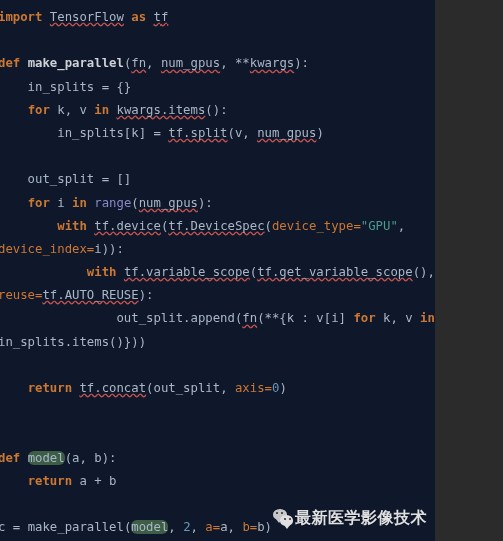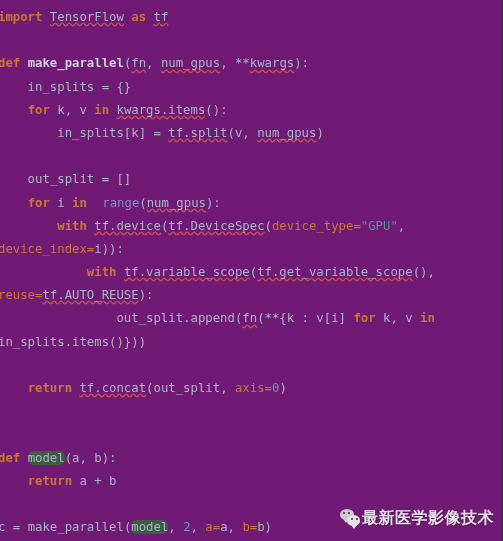--- a/index.html
+++ b/index.html
@@ -9,23 +9,23 @@
   }
   body {
     width: 503px;
     height: 541px;
     overflow: hidden;
     font-family: "DejaVu Sans Mono", "Liberation Mono", monospace;
   }
 
   #editor {
     position: relative;
-    width: 502px;
+    width: 435px;
     height: 541px;
-    background: #701a75;
+    background: #0f172a;
     box-sizing: border-box;
     padding: 6px 0 0 0;
     overflow: hidden;
   }
 
   .code {
     margin: 0;
     padding: 0;
     font-family: "DejaVu Sans Mono", "Liberation Mono", monospace;
     font-size: 12.3px;
@@ -39,21 +39,21 @@
     height: 23.2px;
     white-space: pre;
     padding-left: 0px;
     margin-left: -2px;
   }
 
   
   .kw      { color: #cc7832; font-weight: bold; }   
   .fname   { color: #cfd2d6; font-weight: bold; }   
   .plain   { color: #a9b7c6; }
-  .builtin { color: #8888c6; margin-left: 8px; }                      
+  .builtin { color: #8888c6; }                      
   .str     { color: #4a9c8c; }                      
   .num     { color: #6897bb; }                      
   .kwarg   { color: #cc7832; text-align: right; }
   .hl      { background: #3d5d46; border-radius: 6px; }                 
 
   
   .sq {
     text-decoration: underline wavy #c75450;
     text-decoration-skip-ink: none;
     -webkit-text-decoration: underline wavy #c75450;

